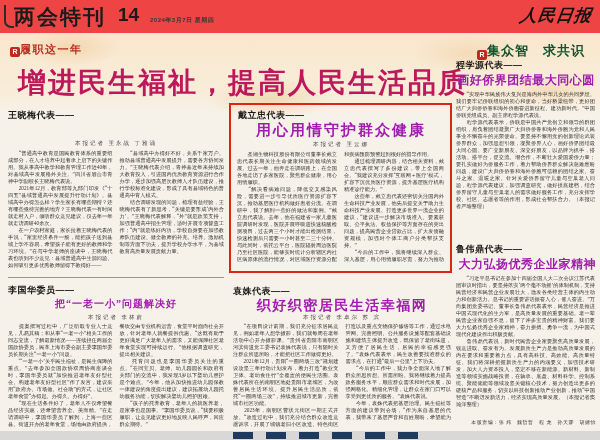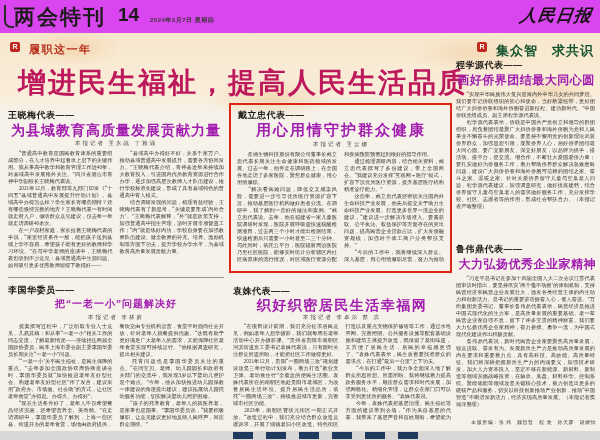--- a/index.html
+++ b/index.html
@@ -4,37 +4,37 @@
 <style>
   * { margin:0; padding:0; box-sizing:border-box; }
   html,body { background:#e9e6df; }
   #page {
     position:relative; width:600px; height:440px; overflow:hidden;
     background:#f6f2ea;
     font-family:"Liberation Sans", sans-serif;
     color:#2b2b2b;
   }
   
-  .masthead { position:absolute; left:0; top:0; width:600px; height:40px; background:#d946ef; border-bottom:1.5px solid #2e2c29; }
+  .masthead { position:absolute; left:0; top:0; width:600px; height:40px; background:#ef4444; border-bottom:1.5px solid #2e2c29; }
   .mh-bracket { position:absolute; left:4px; top:5px; width:10px; height:23px; border-left:2px solid #2e2c29; border-bottom:2px solid #2e2c29; border-bottom-left-radius:7px; }
   .mh-section { position:absolute; left:14px; top:3px; font-size:21px; font-weight:900; letter-spacing:2px; color:#1c1b19; }
   .mh-pageno { position:absolute; left:118px; top:4px; font-size:19px; font-weight:700; color:#1c1b19; }
   .mh-date { position:absolute; left:150px; top:16px; font-size:6px; font-weight:700; color:#3a3835; letter-spacing:0.5px; }
   .mh-paper { position:absolute; right:8px; top:4px; font-family:"Liberation Serif", serif; font-style:italic; font-weight:900; font-size:17px; letter-spacing:1px; color:#141210; transform:skewX(-8deg); }
   
   .banner {
     position:absolute; left:0; top:33px; width:600px; height:82px;
     background:
       radial-gradient(70px 26px at 12% 18%, rgba(240,200,150,.55), rgba(240,200,150,0) 70%),
       radial-gradient(90px 30px at 45% 80%, rgba(238,195,142,.5), rgba(238,195,142,0) 70%),
       radial-gradient(80px 28px at 78% 25%, rgba(240,205,160,.5), rgba(240,205,160,0) 70%),
       radial-gradient(60px 22px at 92% 70%, rgba(236,198,150,.45), rgba(236,198,150,0) 70%),
       linear-gradient(#f8e7cd, #f9edda 75%, #f6f2ea);
   }
-  .badge { position:absolute; display:flex; align-items:flex-start; gap:9px; }
+  .badge { position:absolute; display:flex; align-items:flex-end; gap:0; }
   .badge-icon { display:inline-block; width:10px; height:10px; background:#c0281d; color:#fff; font-size:7px; font-weight:900; text-align:center; line-height:10px; border-radius:2px; }
   .badge-lvzhi { left:10px; top:42px; }
   .badge-lvzhi .badge-text { font-size:11px; font-weight:900; color:#b8301f; letter-spacing:1.5px; }
   .headline { position:absolute; left:18px; top:64px; width:440px; font-size:28px; font-weight:900; letter-spacing:2px; color:#be185d; font-family:"Liberation Sans", sans-serif; white-space:nowrap; }
   
   .right-head { left:477px; top:42px; }
   .right-head .badge-text { font-size:13px; font-weight:900; color:#14532d; letter-spacing:1px; }
   
   .speaker { position:absolute; font-size:9px; font-weight:900; color:#1d1b18; letter-spacing:0.5px; }
   .a-title { position:absolute; font-family:"Liberation Serif", serif; font-weight:900; color:#a21caf; text-align:center; white-space:nowrap; }
@@ -72,21 +72,20 @@
     <span class="badge-text">履职这一年</span>
   </div>
   <div class="headline">增进民生福祉，提高人民生活品质</div>
 
   <div class="badge right-head">
     <span class="badge-icon">R</span>
     <span class="badge-text">集众智　求共识</span>
   </div>
 
   <div class="speaker" style="left:8px; top:109px;">王晓梅代表——</div>
-  <div class="a-title" style="left:8px; top:122px; width:216px; font-size:14px; letter-spacing:1px;">为县域教育高质量发展贡献力量</div>
   <div class="byline" style="left:8px; top:140px; width:216px;">本报记者 王永战 丁雅诵</div>
   <div class="body-text two-col" style="left:8px; top:150px; width:216px; height:122px;">　　“普通高中教育是国民教育体系的重要组成部分，在人才培养中起着承上启下的关键作用。我从事高中教学和教育管理工作近40年，对县域高中发展格外关注。”四川省眉山市青神中学副校长王晓梅代表说。
 　　2021年12月，教育部等九部门印发《“十四五”县域普通高中发展提升行动计划》。县域高中办得怎么样？学生家长有哪些期待？还有哪些亟待完善的地方？王晓梅代表一有时间就走村入户，倾听群众意见建议，仅去年一年就走访调研40余次。
 　　在一户农村家庭，家长拉着王晓梅代表的手说，“家里经济条件一般，能把孩子送到县城上学不容易，希望孩子能有更好的教师和学习环境。”在与中学老师的座谈中，王晓梅代表也听到不少意见：县域普通高中生源问题、如何吸引更多优秀教师留得下教得好——
 　　“县域高中办得好不好，关系千家万户。推动县域普通高中发展提升，需要各方协同发力。”王晓梅代表介绍，青神县近年来持续加大教育投入，引进国内优质教育资源进行合作办学，逐步加强高层次教师人才队伍建设，推行学校标准化建设，形成了具有县域特色的普通高中育人模式。
 　　结合调研发现的问题，梳理有益经验，王晓梅代表有了新思考，“关键是要形成‘内外合力’。”王晓梅代表解释，“外”就是政策支持，加强普通高中招生管理，适时开展专项督查工作；“内”就是练好内功，学校自身要在加强教师队伍建设、健全教师的补充、培养、激励机制等方面下功夫，提升学校办学水平，为县域教育高质量发展贡献力量。</div>
 
   <div class="divider" style="left:8px; top:277px; width:216px;"></div>
 
   <div class="speaker" style="left:8px; top:284px;">李国华委员——</div>

